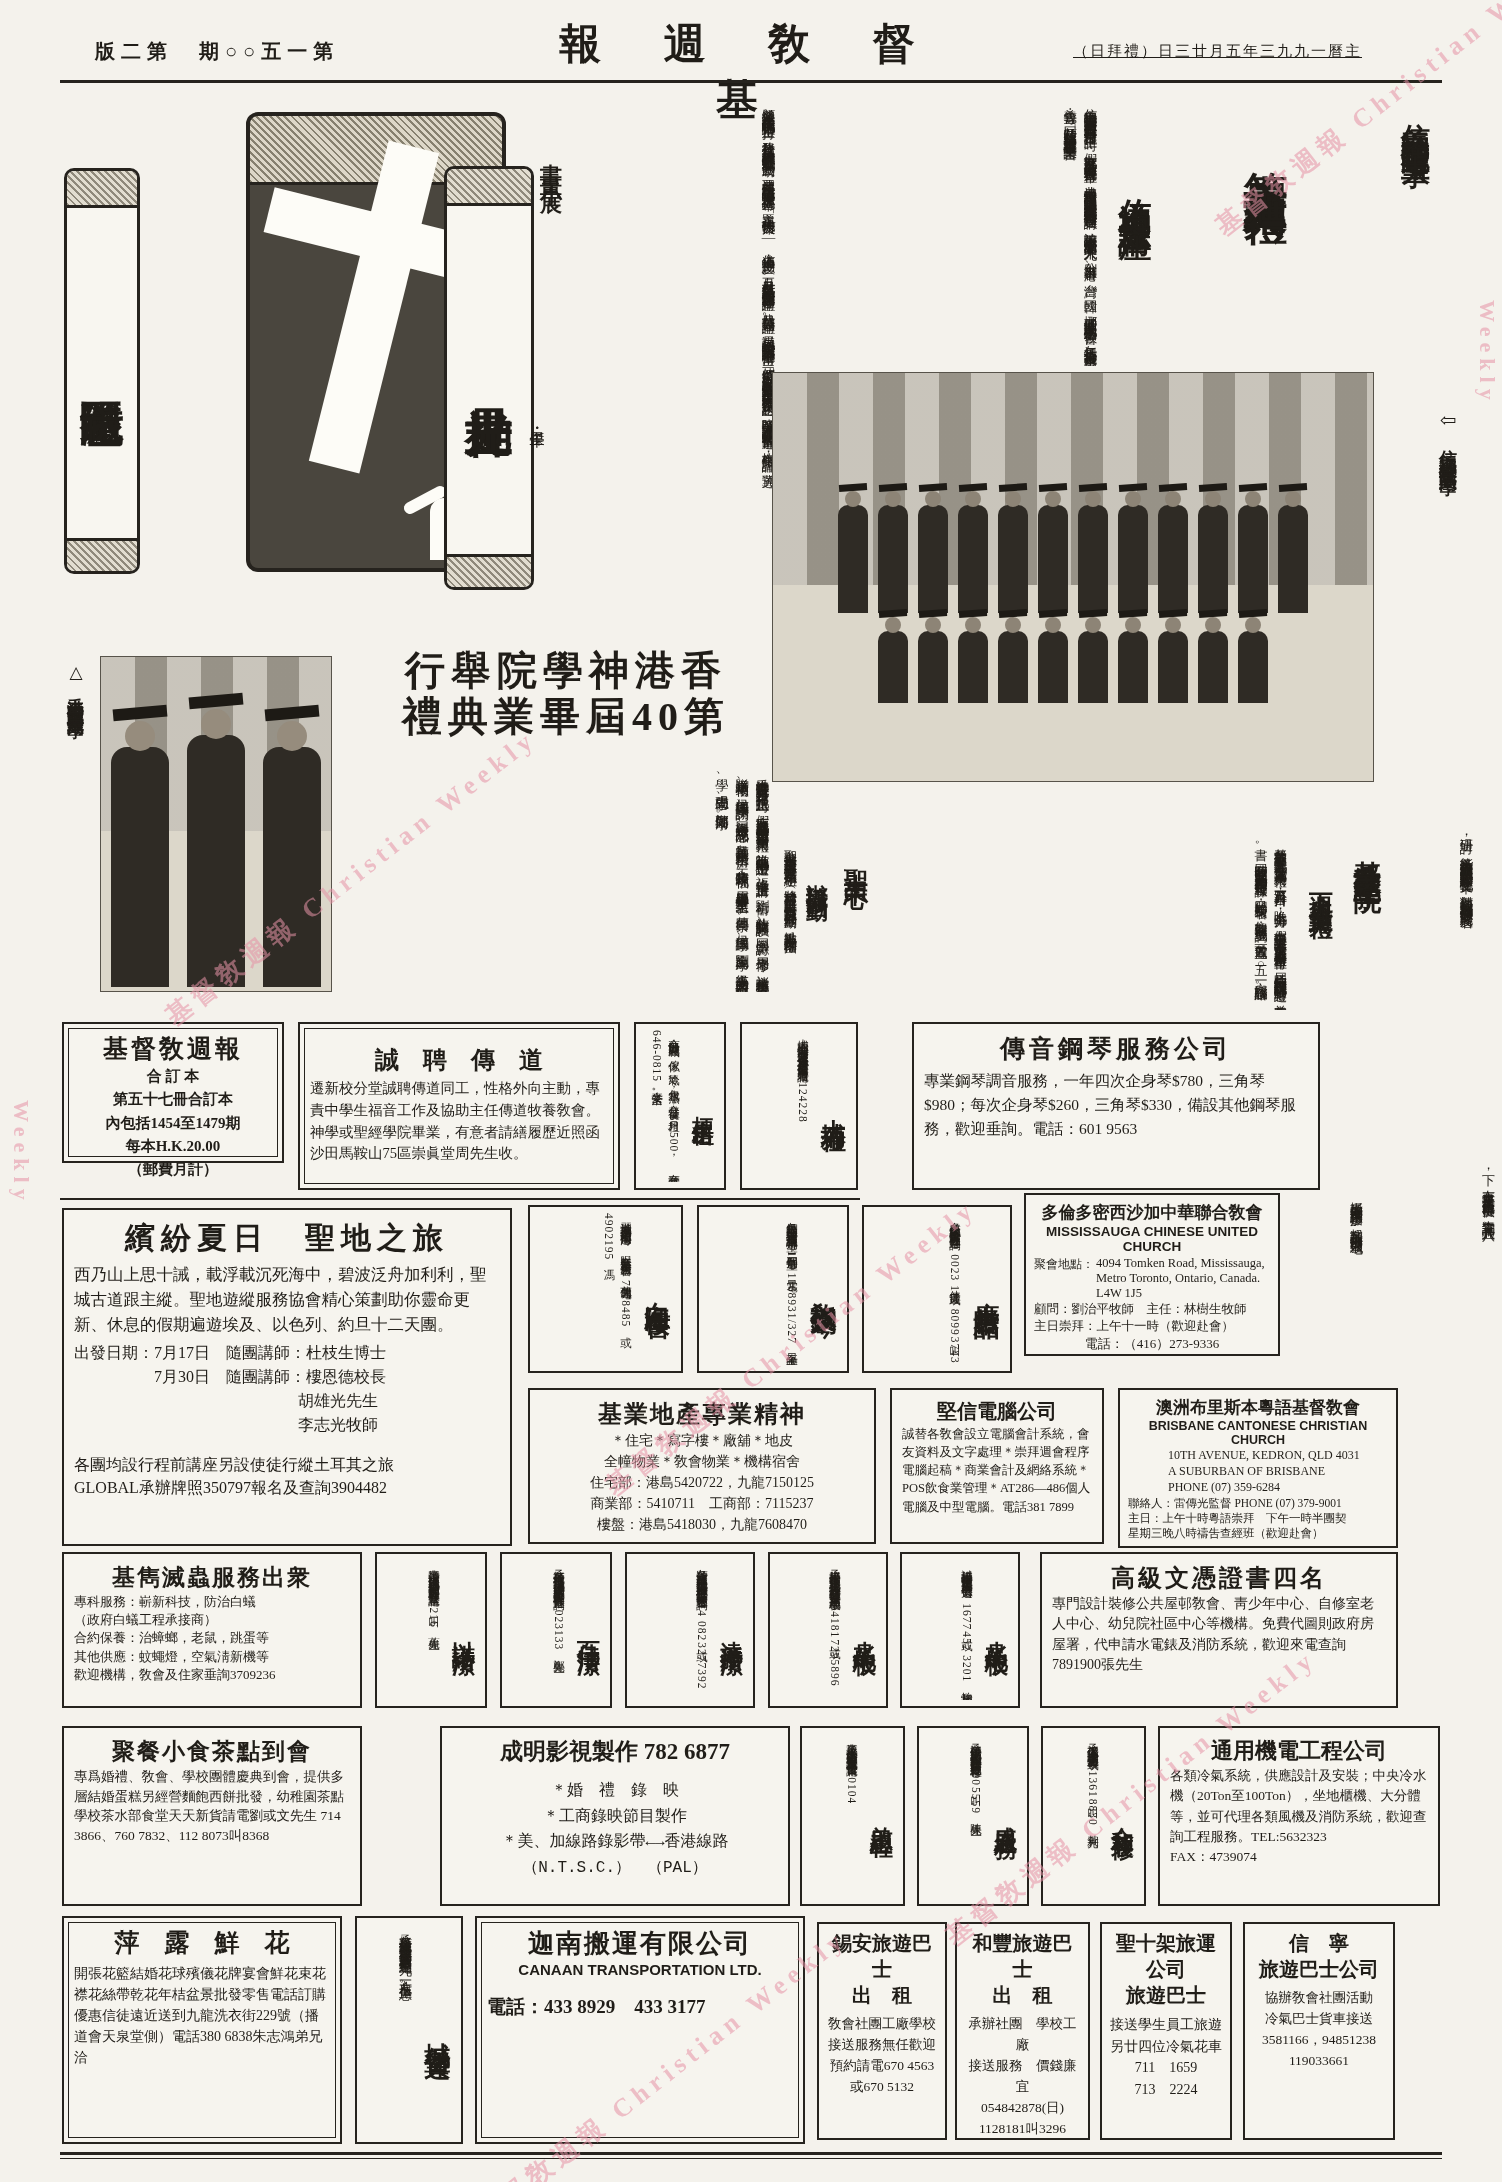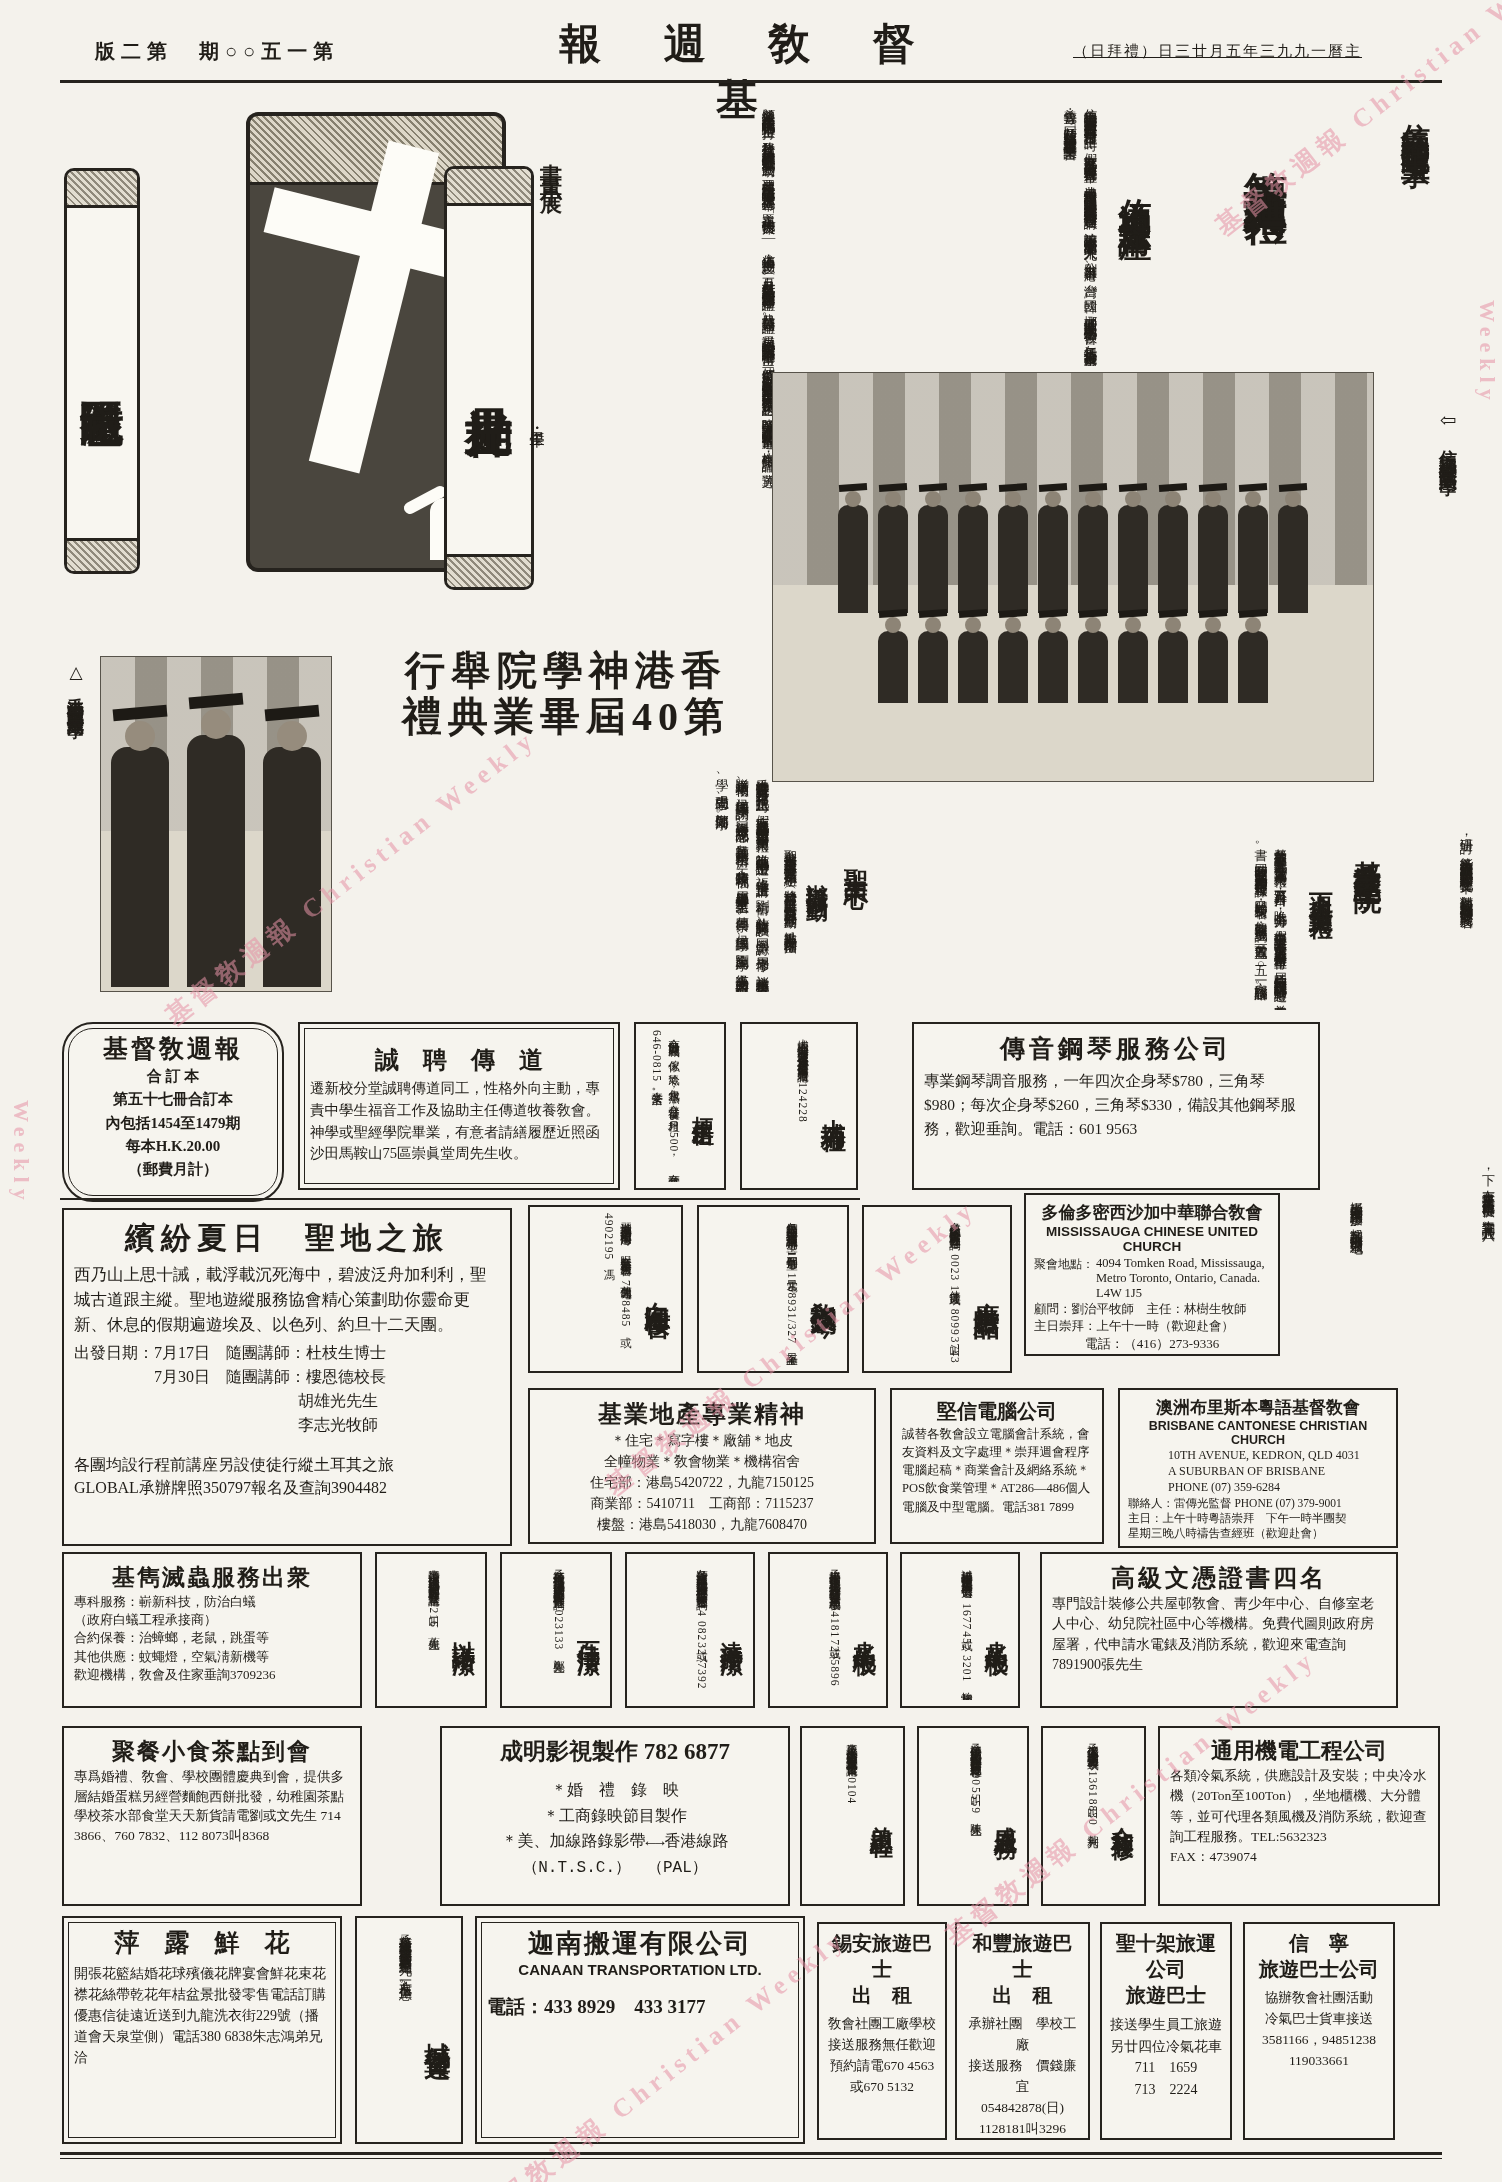--- a/index.html
+++ b/index.html
@@ -144,21 +144,21 @@
   <div class="abs headline-v" style="left:1348px;top:838px;height:300px;font-size:28px;letter-spacing:3px;">基督敎基立聖工學院</div>
   <div class="abs headline-v" style="left:1305px;top:874px;height:252px;font-size:24px;letter-spacing:3px;">下週舉行畢業典禮</div>
   <div class="abs story" style="left:882px;top:838px;width:408px;height:172px;font-size:13px;">基督敎基立聖工學院一九九二至九三年度（第九屆）畢業典禮，將於五月卅一日，晚上七時卅分，假在中環干諾道中十五至十八號大昌大廈五樓香港新生命堂舉行。屆時由伯特利神學院院長林錦濤牧師證道，並由院長胡明添牧師頒發學位證書。同時有關招收九三至九四年度神學科四年制全日課程，已開始接受報名，如欲索取簡章或查詢，可致電四五○五○六一與該院聯絡。</div>
 
   <div class="abs headline-v" style="left:840px;top:850px;height:152px;font-size:24px;letter-spacing:4px;">聖十架中心</div>
   <div class="abs headline-v" style="left:802px;top:866px;height:148px;font-size:22px;letter-spacing:4px;">辦攝影活動</div>
   <div class="abs story" style="left:706px;top:840px;width:94px;height:192px;font-size:13px;">聖公會聖十架堂社會服務中心屬下之「龍基社」攝影小組，將於（禮拜日）下午一時至五時舉行「夏日攝影」郊外攝影活動，地點爲中文大學及松仔園，</div>
   <div class="abs story" style="left:1288px;top:1192px;width:78px;height:232px;font-size:13px;">攝影的靑年朋友請踴躍參加，報名請到黃大仙沙田坳道六號地</div>
   <div class="abs story" style="left:1428px;top:1165px;width:70px;height:420px;font-size:13px;">下，有專車接送及下午茶免費由本會提供，查詢電話三二六八五八。</div>
 
-  <div class="box dbl" style="left:62px;top:1022px;width:222px;height:180px;text-align:center;border-radius:31px;">
+  <div class="box dbl" style="left:62px;top:1022px;width:222px;height:141px;text-align:center;">
     <div class="ad-title" style="font-size:25px;letter-spacing:3px;">基督敎週報</div>
     <div class="pre" style="font-size:15px;font-weight:bold;line-height:1.55;">合 訂 本
 第五十七冊合訂本
 內包括1454至1479期
 每本H.K.20.00
 （郵費月計）</div>
   </div>
 
   <div class="box dbl" style="left:298px;top:1022px;width:322px;height:168px;">
     <div class="ad-title" style="font-size:24px;margin-top:12px;">誠　聘　傳　道</div>

